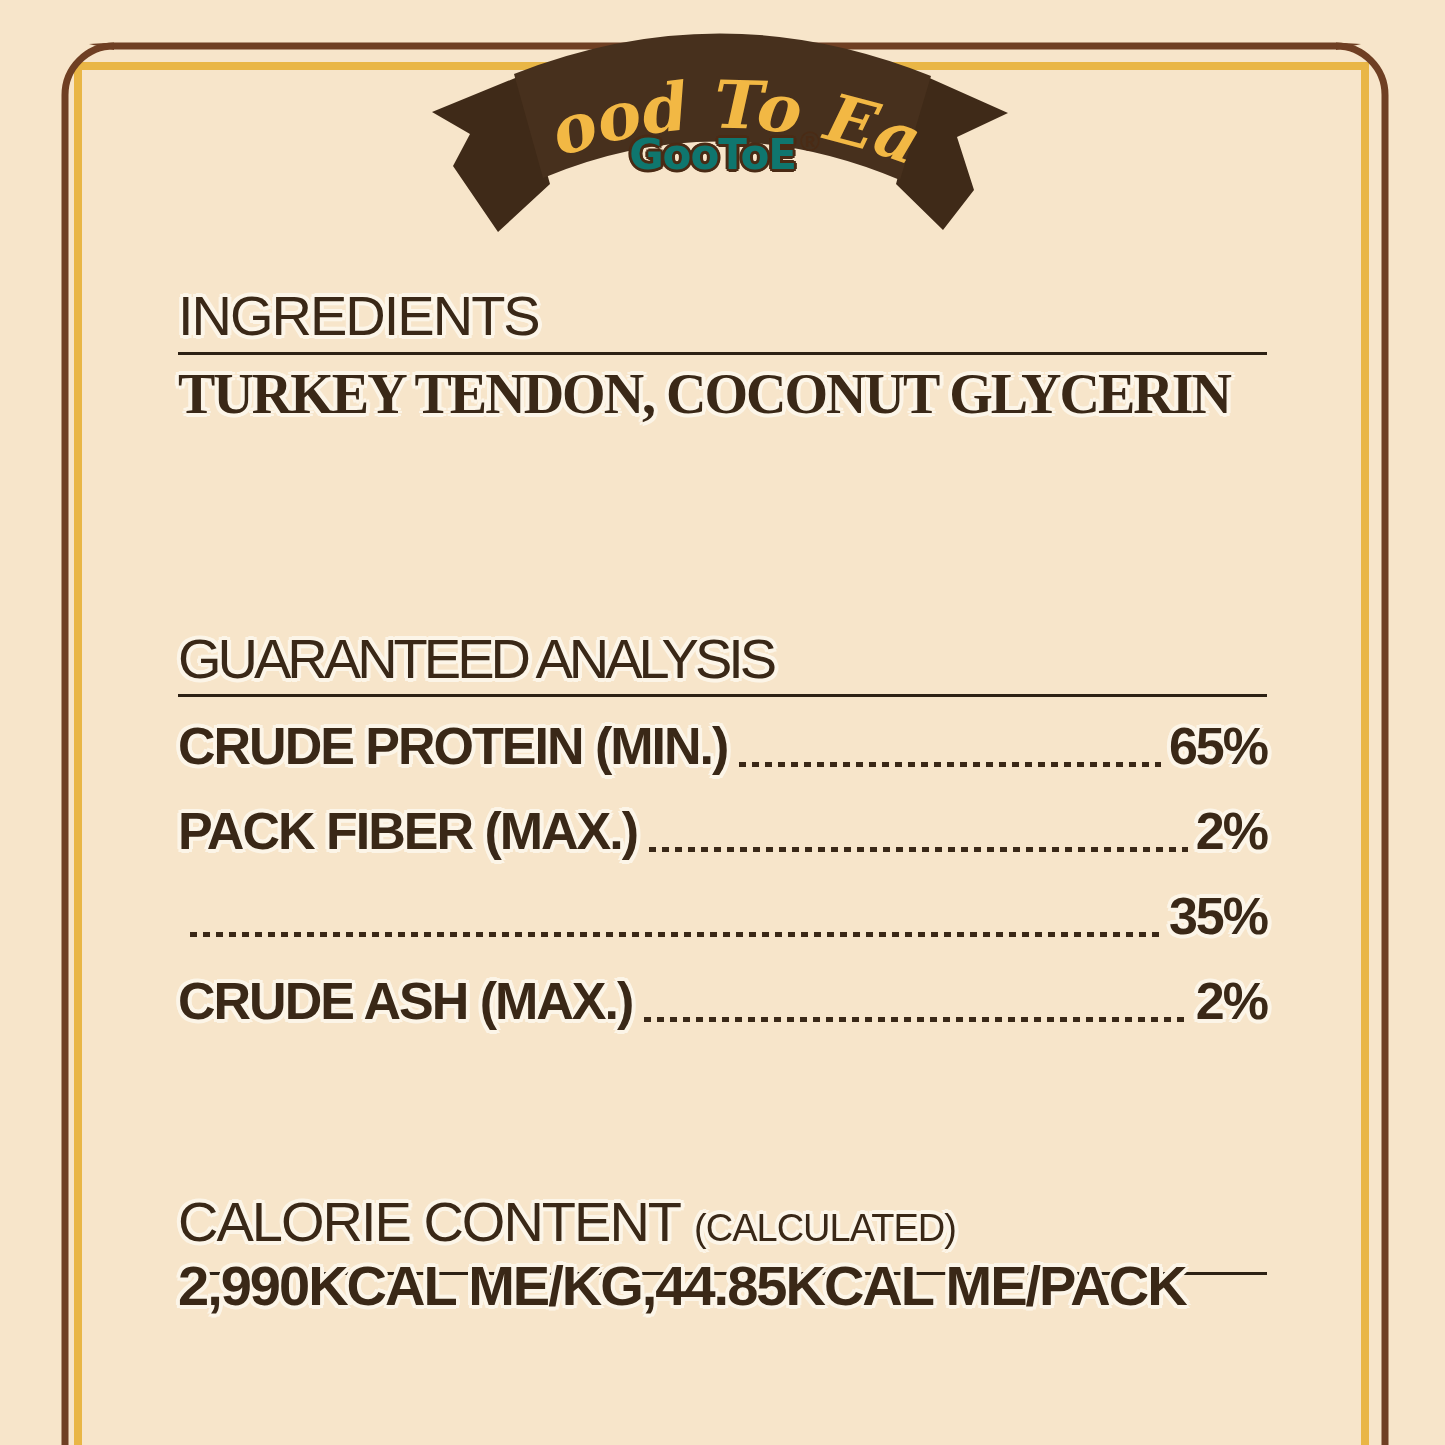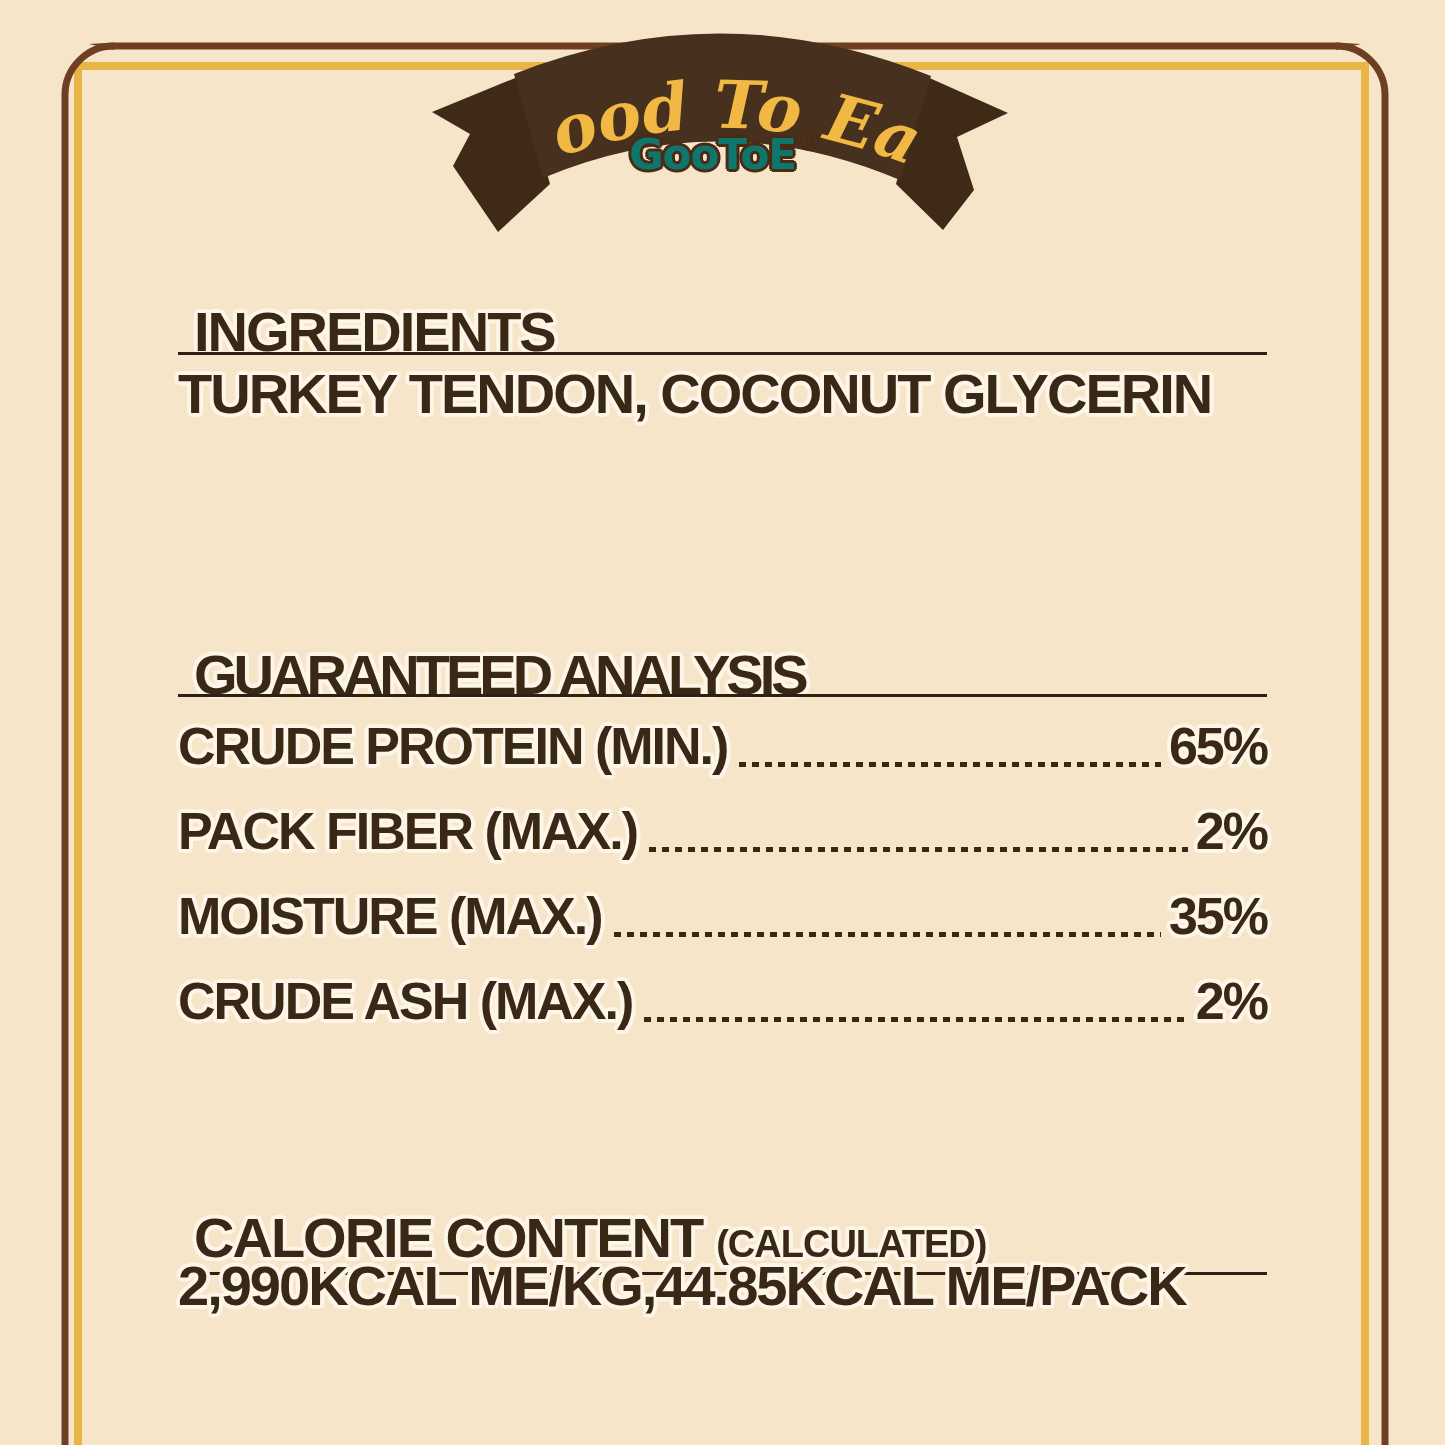--- a/index.html
+++ b/index.html
@@ -42,22 +42,22 @@
 
   .content { position:absolute; left:178px; top:0; width:1089px; color:#3a2817; }
   .outlined {
     text-shadow:
       -3px -3px 0 #fcf5e8, 3px -3px 0 #fcf5e8,
       -3px  3px 0 #fcf5e8, 3px  3px 0 #fcf5e8,
       -4px  0   0 #fcf5e8, 4px  0   0 #fcf5e8,
        0   -4px 0 #fcf5e8, 0    4px 0 #fcf5e8;
   }
   .heading {
-    position:absolute; left:0; margin:16px;
-    font-size:56px; font-weight:bold;
+    position:absolute; left:0; margin:0;
+    font-size:56px; font-weight:normal;
     letter-spacing:-2px; line-height:1;
     white-space:nowrap;
   }
   .heading .suffix { font-size:38px; letter-spacing:-1px; margin-left:14px; }
   .cond-wide { letter-spacing:-4px; }
   .rule {
     position:absolute; left:0; width:1089px; height:0;
     border-top:3px solid #2d2114;
   }
   .bodyline {
@@ -79,21 +79,21 @@
   }
   .leader {
     flex:1 1 auto;
     height:5px;
     margin:0 8px 3px 12px;
     background-image:repeating-linear-gradient(to right, #3a2817 0 7px, transparent 7px 13px);
   }
   
   #h-ingredients { top:288px; }
   #rule-1        { top:352px; }
-  #p-ingredients { top:366px; }
+  #p-ingredients { top:366px;font-family:Liberation Serif, serif; }
   #h-analysis    { top:631px; }
   #rule-2        { top:694px; }
   #h-calorie     { top:1194px;text-align:right; }
   #rule-3        { top:1272px; }
   #p-calorie     { top:1258px; }
 </style>
 </head>
 <body>
 
 <div class="page">
@@ -133,21 +133,20 @@
         <span class="ga-label outlined">CRUDE PROTEIN (MIN.)</span>
         <span class="leader"></span>
         <span class="ga-value outlined">65%</span>
       </div>
       <div class="ga-row">
         <span class="ga-label outlined">PACK FIBER (MAX.)</span>
         <span class="leader"></span>
         <span class="ga-value outlined">2%</span>
       </div>
       <div class="ga-row">
-        <span class="ga-label outlined">MOISTURE (MAX.)</span>
         <span class="leader"></span>
         <span class="ga-value outlined">35%</span>
       </div>
       <div class="ga-row">
         <span class="ga-label outlined">CRUDE ASH (MAX.)</span>
         <span class="leader"></span>
         <span class="ga-value outlined">2%</span>
       </div>
     </div>
 

